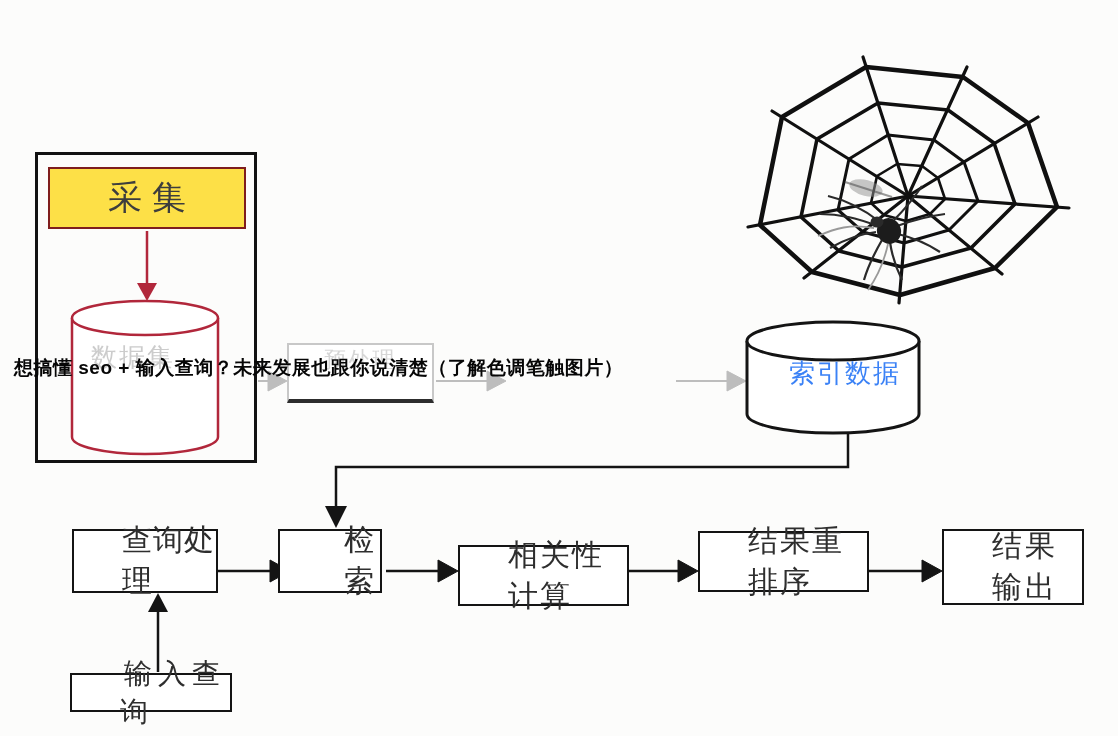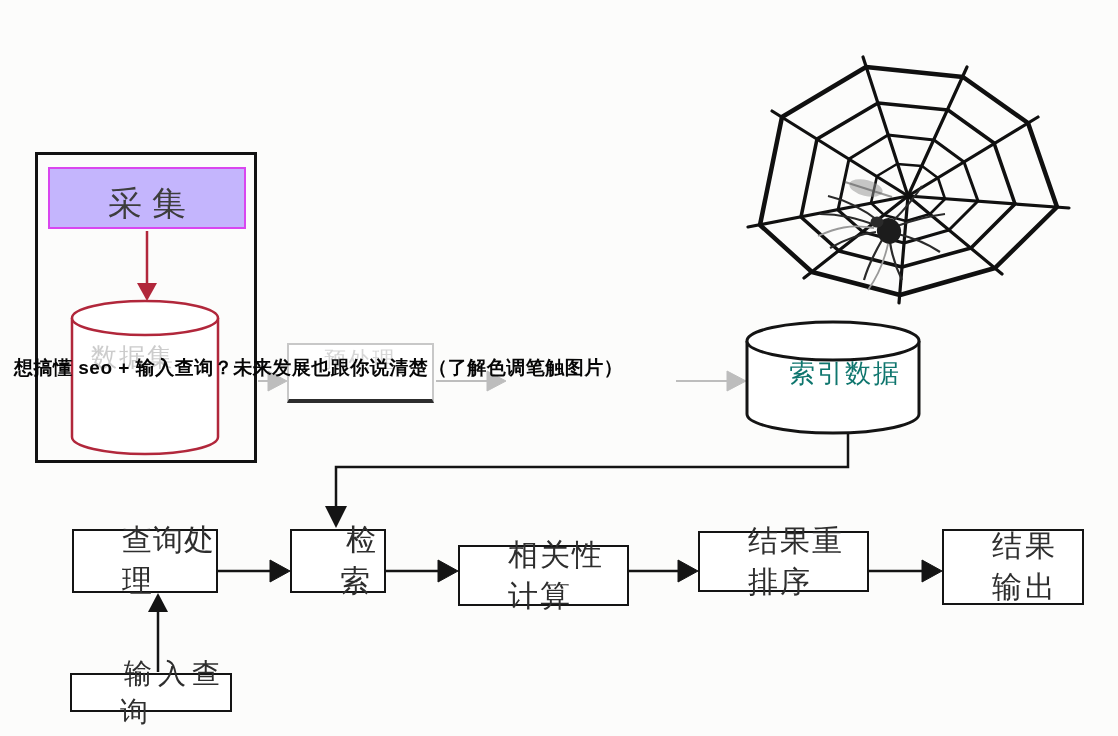--- a/index.html
+++ b/index.html
@@ -6,22 +6,22 @@
   .stage{
     position:relative;width:1118px;height:736px;margin:0 auto;
     background:#fcfcfb;overflow:hidden;
     font-family:"Liberation Serif","DejaVu Serif",serif;
   }
   .stage svg{position:absolute;left:0;top:0;z-index:1;}
   .abs{position:absolute;box-sizing:border-box;}
   
   .outer-frame{border:3px solid #121212;background:transparent;z-index:2;}
   .collect-box{
-    border:2px solid #d946ef;background:#c4b5fd;z-index:3;
-    display:flex;align-items:flex-end;justify-content:center;
+    border:2px solid #7f1d1d;background:#fde047;z-index:3;
+    display:flex;align-items:center;justify-content:center;
     font-size:34px;letter-spacing:10px;text-indent:10px;color:#3d3d3d;
   }
   .flow-box{
     border:2.5px solid #141414;background:#ffffff;z-index:3;
     display:flex;align-items:center;justify-content:center;
     font-size:30px;color:#2e2e2e;padding-left:48px;
   }
   .faded-box{
     border:2px solid #c8c8c8;border-bottom:4px solid #2d2d2d;background:#ffffff;z-index:2;
     display:flex;align-items:flex-start;justify-content:center;
@@ -134,26 +134,26 @@
   <div class="abs collect-box" style="left:48px;top:167px;width:198px;height:62px;">
     <span>采集</span>
   </div>
 
   <div class="abs faint-label" style="left:72px;top:340px;width:122px;font-size:26px;">数据集</div>
 
   <div class="abs faded-box" style="left:287px;top:343px;width:147px;height:60px;">
     <span>预处理</span>
   </div>
 
-  <div class="abs faint-label" style="left:747px;top:356px;width:156px;font-size:26px;color:#0f766e;padding-left:40px;">索引数据</div>
+  <div class="abs faint-label" style="left:747px;top:356px;width:156px;font-size:26px;color:#3b82f6;padding-left:40px;">索引数据</div>
 
   <div class="abs flow-box" style="left:72px;top:529px;width:146px;height:64px;letter-spacing:1px;">
     <span>查询处理</span>
   </div>
-  <div class="abs flow-box" style="left:290px;top:529px;width:96px;height:64px;letter-spacing:6px;text-indent:6px;">
+  <div class="abs flow-box" style="left:278px;top:529px;width:104px;height:64px;letter-spacing:6px;text-indent:6px;text-align:right;">
     <span>检索</span>
   </div>
   <div class="abs flow-box" style="left:458px;top:531px;width:171px;height:61px;letter-spacing:2px;margin-top:14px;">
     <span>相关性计算</span>
   </div>
   <div class="abs flow-box" style="left:698px;top:531px;width:171px;height:61px;letter-spacing:2px;">
     <span>结果重排序</span>
   </div>
   <div class="abs flow-box" style="left:942px;top:529px;width:142px;height:76px;letter-spacing:3px;">
     <span>结果输出</span>

